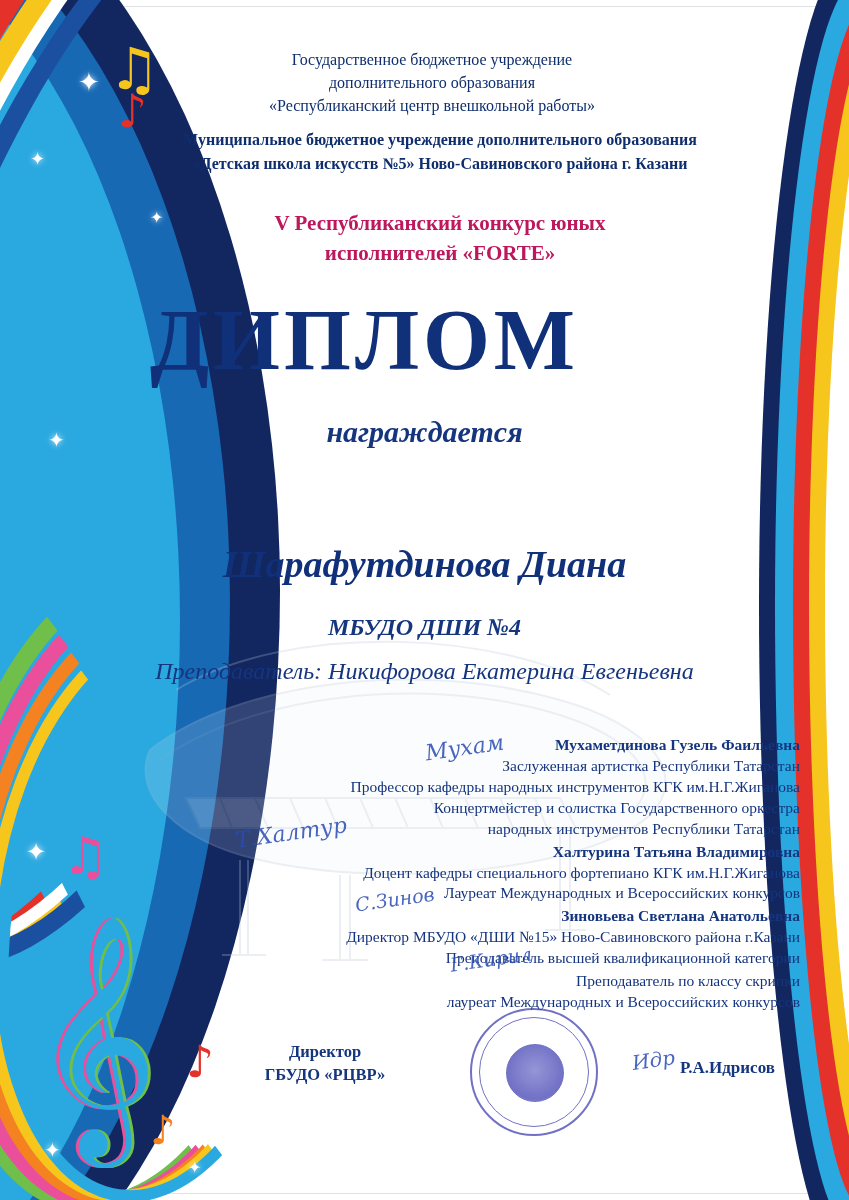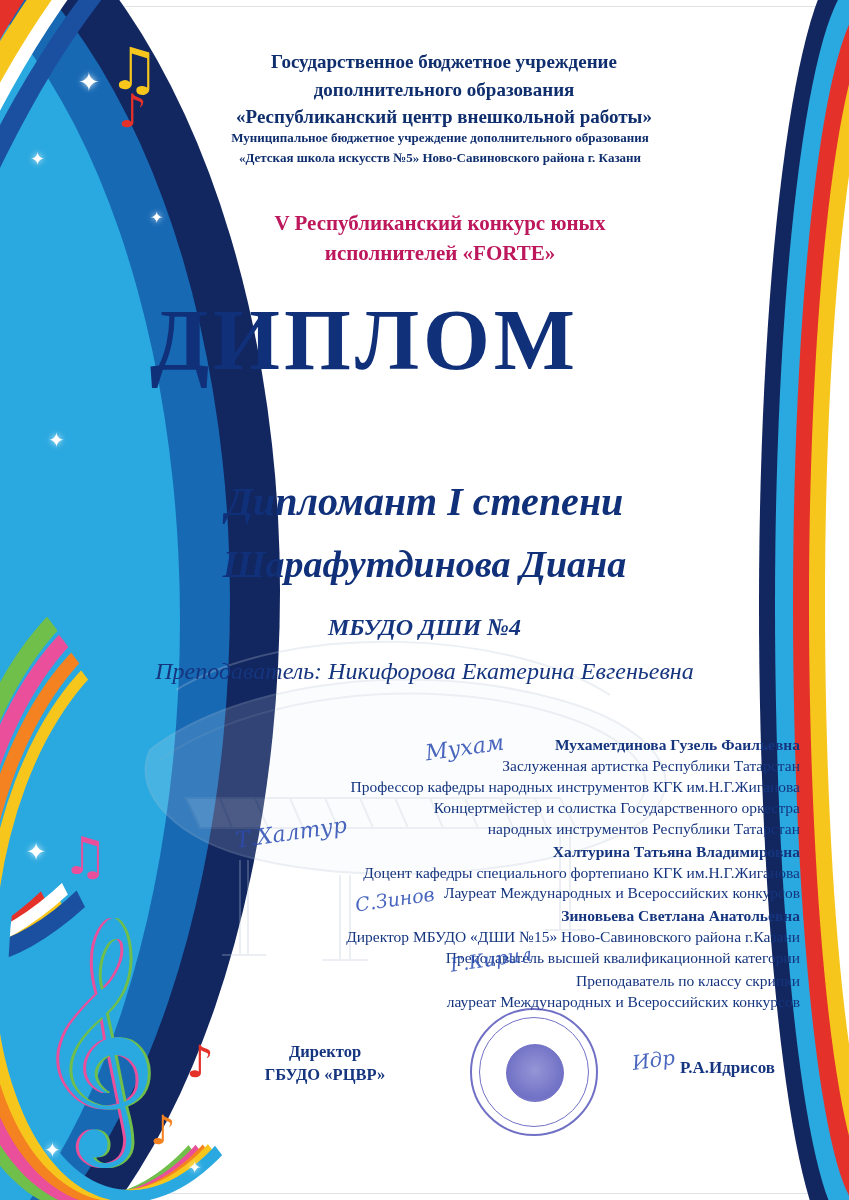--- a/index.html
+++ b/index.html
@@ -76,37 +76,37 @@
   
   .content {
     position: absolute;
     left: 0; top: 0;
     width: 849px;
     height: 1200px;
   }
   .org-block {
     position: absolute;
     top: 48px;
-    left: 144px;
+    left: 132px;
     width: 600px;
     text-align: center;
     color: #0f2e6e;
-    font-weight: bold;
-    font-size: 19px;
+    font-weight: normal;
+    font-size: 16px;
     line-height: 1.45;
   }
   .org2-block {
     position: absolute;
     top: 128px;
     left: 110px;
     width: 660px;
     text-align: center;
     color: #0f2e6e;
     font-weight: bold;
-    font-size: 13px;
+    font-size: 16px;
     line-height: 1.5;
   }
   .contest-block {
     position: absolute;
     top: 208px;
     left: 150px;
     width: 580px;
     text-align: center;
     color: #be185d;
     font-weight: bold;
@@ -357,22 +357,22 @@
       <div>«Детская школа искусств №5» Ново-Савиновского района г. Казани</div>
     </div>
 
     <div class="contest-block">
       <div>V Республиканский конкурс юных</div>
       <div>исполнителей «FORTE»</div>
     </div>
 
     <div class="diploma-title">ДИПЛОМ</div>
 
-
-    <div class="nomination">Дипломант I степени</div>
+    <div class="awarded">награждается</div>
+
 
     <div class="laureate-name">Шарафутдинова Диана</div>
 
     <div class="school">МБУДО ДШИ №4</div>
 
     <div class="teacher">Преподаватель: Никифорова Екатерина Евгеньевна</div>
 
     <div class="sig-block">
       <div class="sig-group">
         <div class="sig-name">Мухаметдинова Гузель Фаильевна</div>

